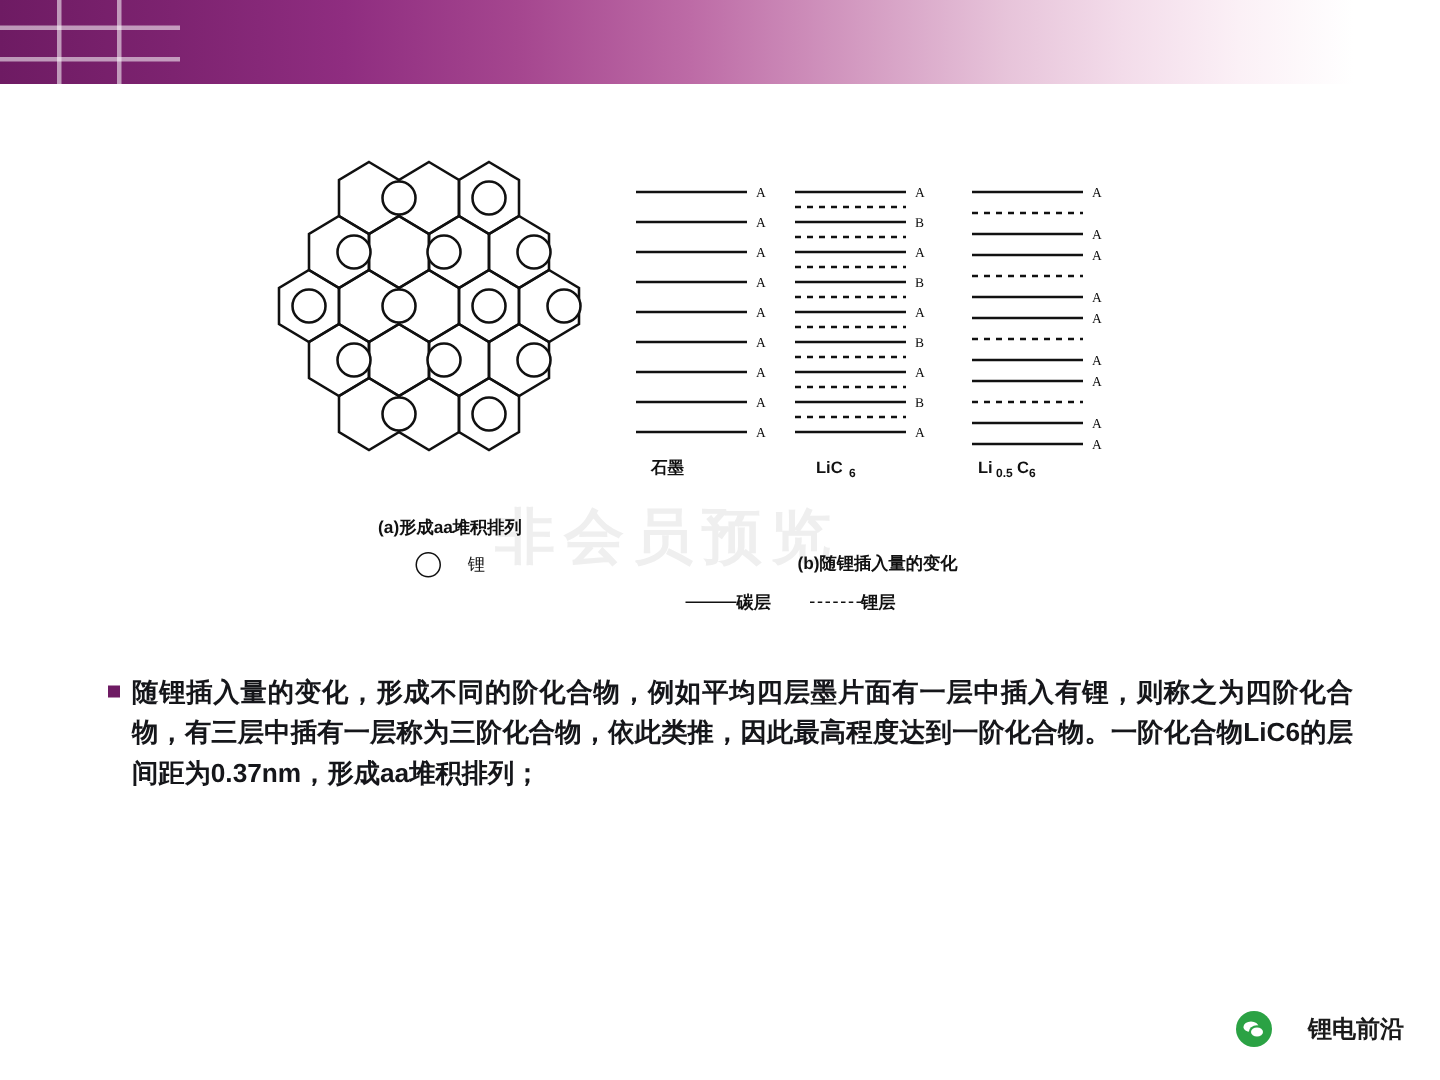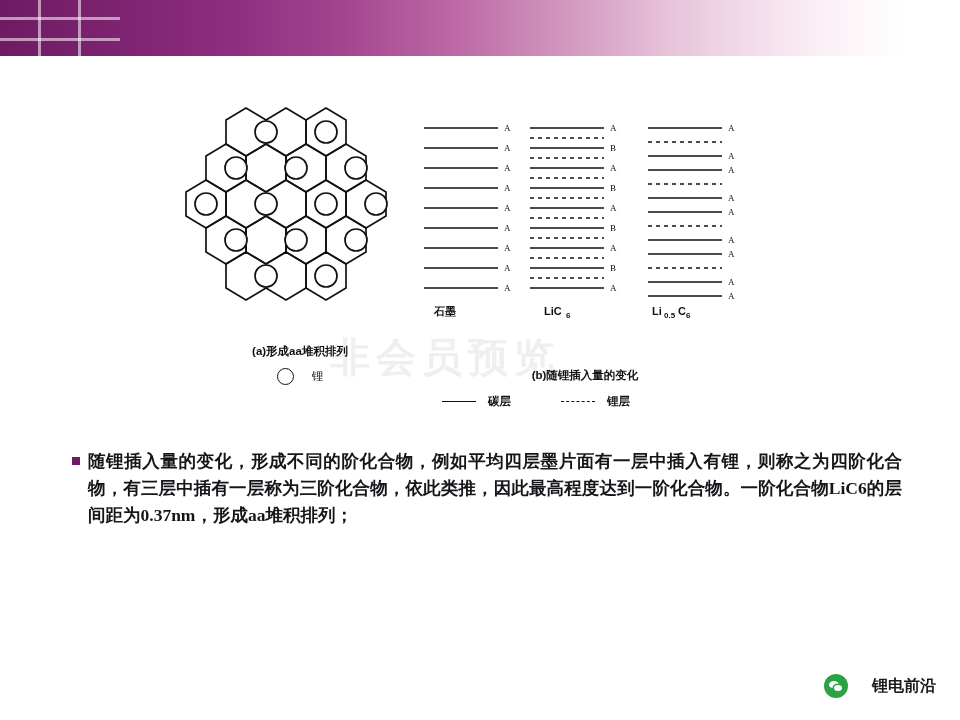--- a/index.html
+++ b/index.html
@@ -105,25 +105,25 @@
     gap: 18px;
   }
   .legend-circle {
     width: 15px; height: 15px;
     border: 1.6px solid #111;
     border-radius: 50%;
     display: inline-block;
   }
   .legend-b {
     position: absolute;
-    left: 292px; top: 50px;
+    left: 307px; top: 50px;
     width: 280px;
     display: flex;
     align-items: center;
-    gap: 12px;
+    gap: 0;
     font-size: 11.5px;
     font-weight: bold;
   }
   .legend-b .dash-solid {
     width: 34px; height: 0;
     border-top: 1.6px solid #111;
     display: inline-block;
   }
   .legend-b .dash-dot {
     width: 34px; height: 0;
@@ -154,21 +154,20 @@
     color: #15161a;
   }
   .bullet-para {
     position: relative;
     padding-left: 16px;
     margin-bottom: 14px;
     font-size: 17.5px;
     line-height: 1.55;
     text-align: justify;
     font-weight: bold;
-    font-family: Liberation Serif, serif;
   }
   .bullet-para::before {
     content: "";
     position: absolute;
     left: 0;
     top: 9px;
     width: 8px; height: 8px;
     background: #6e1b63;
   }
 

